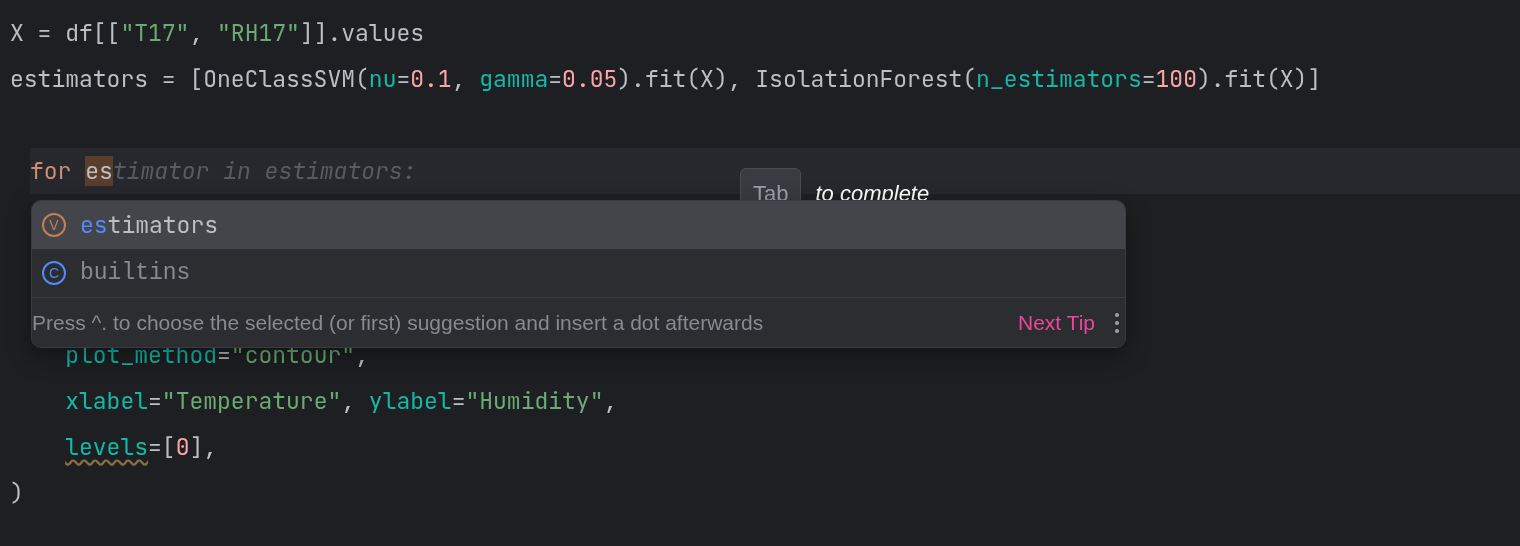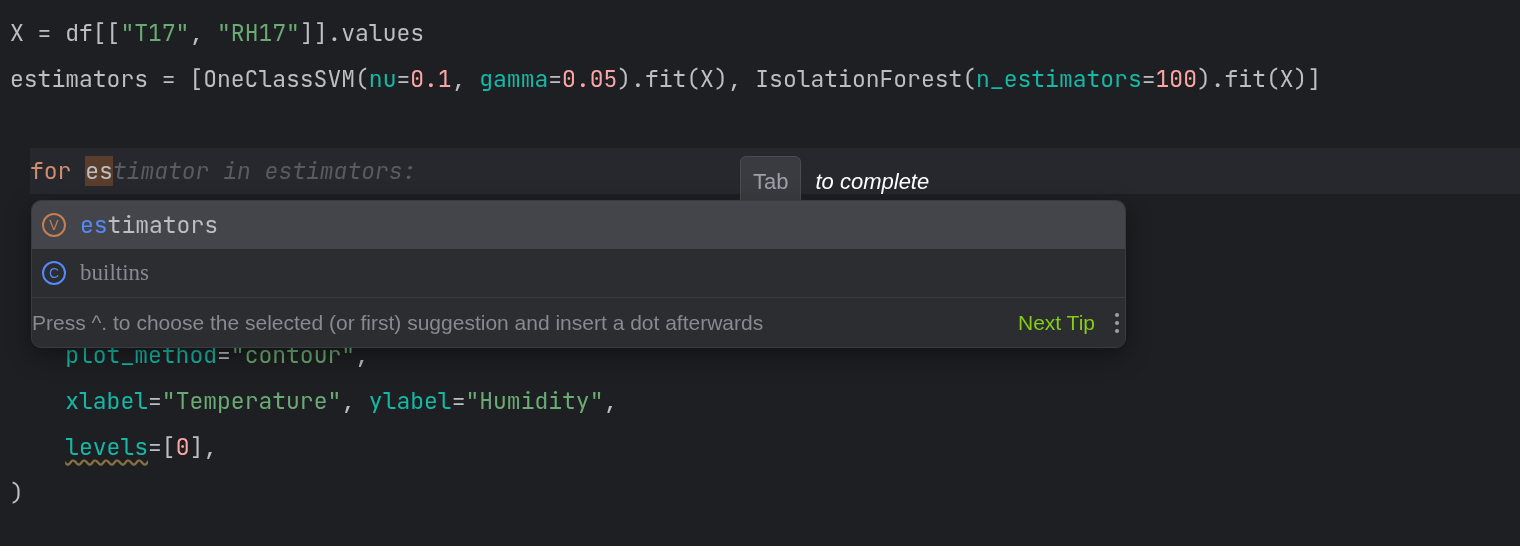--- a/index.html
+++ b/index.html
@@ -19,21 +19,21 @@
   .kw   { color: #cf8e6d; }
   .id   { color: #bcbec4; }
   .str  { color: #6aab73; }
   .num  { color: #fca5a5; }
   .param{ color: #14b8a6; font-style: normal; }
   .op   { color: #bcbec4; }
   .warn { text-decoration: wavy underline #857042; text-underline-offset: 4px; }
   .ghost{ color: #595b61; font-style: italic; }
 
   .tab-hint {
-    position: absolute; left: 688px; top: 8px; display: flex; align-items: center; gap: 14px;
+    position: absolute; left: 688px; top: 20px; display: flex; align-items: center; gap: 14px;
     font-family: -apple-system, "Segoe UI", sans-serif; font-size: 22px; padding-left: 22px;
   }
   .key-chip {
     background: #393b40; color: #9da0a8; padding: 2px 12px; border-radius: 6px;
     border: 1px solid #4a4c52;
   }
   .hint-text { color: #ffffff; font-style: italic; }
 
   .popup {
     position: absolute;
@@ -56,35 +56,35 @@
     width: 24px; height: 24px; border-radius: 12px;
     border: 2px solid; display: flex; align-items: center; justify-content: center;
     font-family: -apple-system, sans-serif; font-weight: 500; font-size: 14px;
     margin-right: 14px; flex-shrink: 0;
   }
   .kind-v { border-color: #c77d52; color: #c77d52; }
   .kind-c { border-color: #548af7; color: #548af7; }
   .sugg  { white-space: pre; flex: 1; }
   .match { color: #548af7; }
   .rest  { color: #bcbec4; }
-  .tail  { color: #868a91; font-family: Liberation Serif, serif; }
+  .tail  { color: #868a91; font-family: Liberation Mono, monospace; }
 
   .popup-footer {
     display: flex; align-items: center;
     padding: 10px 0;
     background: #2b2d30;
     border-top: 1px solid #393b40;
     font-family: -apple-system, "Segoe UI", sans-serif;
     font-size: 21px;
     color: #868a91;
     height: 50px;
     gap: 14px;
   }
   .popup-footer .tip-text { flex: 1; }
-  .popup-footer .next-tip { color: #84cc16; cursor: pointer; }
+  .popup-footer .next-tip { color: #ec4899; cursor: pointer; }
   .kebab { color: #868a91; font-size: 22px; letter-spacing: 0; line-height: 6px; display: flex; flex-direction: column; gap: 4px; padding: 0 6px; }
   .kebab span { width: 4px; height: 4px; background: #9da0a8; border-radius: 2px; display: block; }
 </style>
 </head>
 <body>
 
 <div class="editor">
 
   <div class="code-line"><span class="id">X </span><span class="op">= </span><span class="id">df[[</span><span class="str">"T17"</span><span class="op">, </span><span class="str">"RH17"</span><span class="id">]].values</span></div>
 

